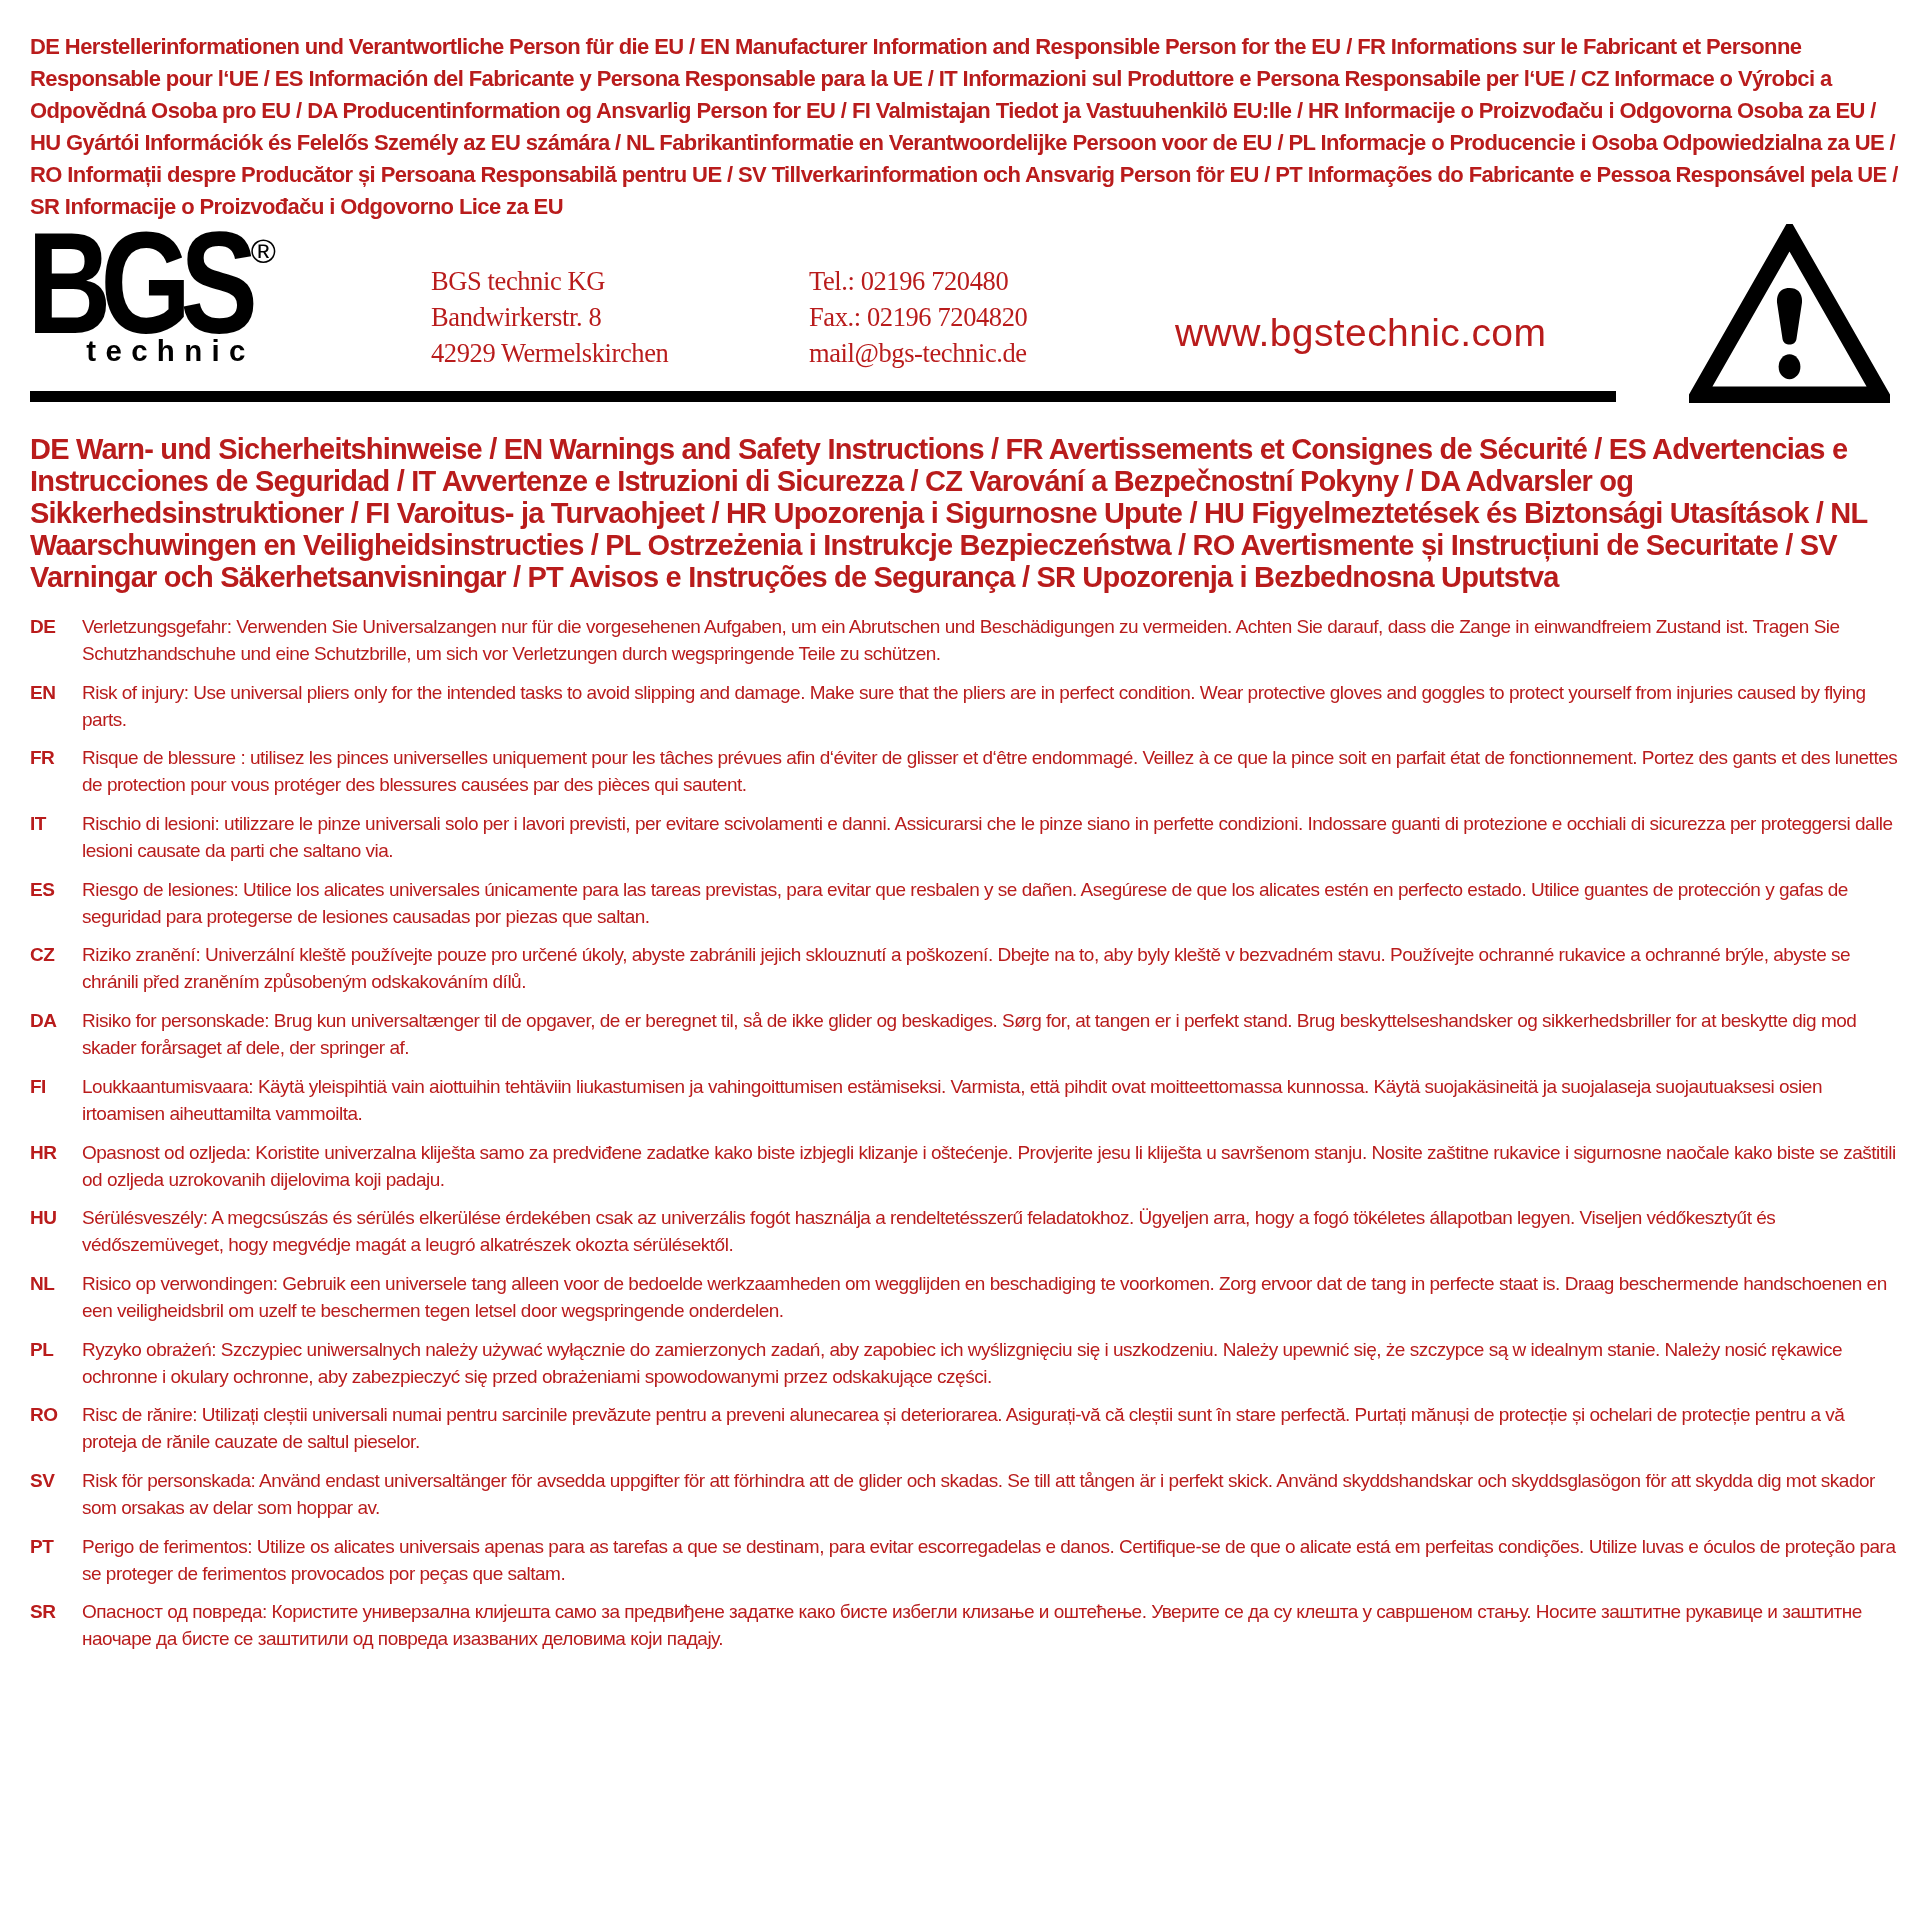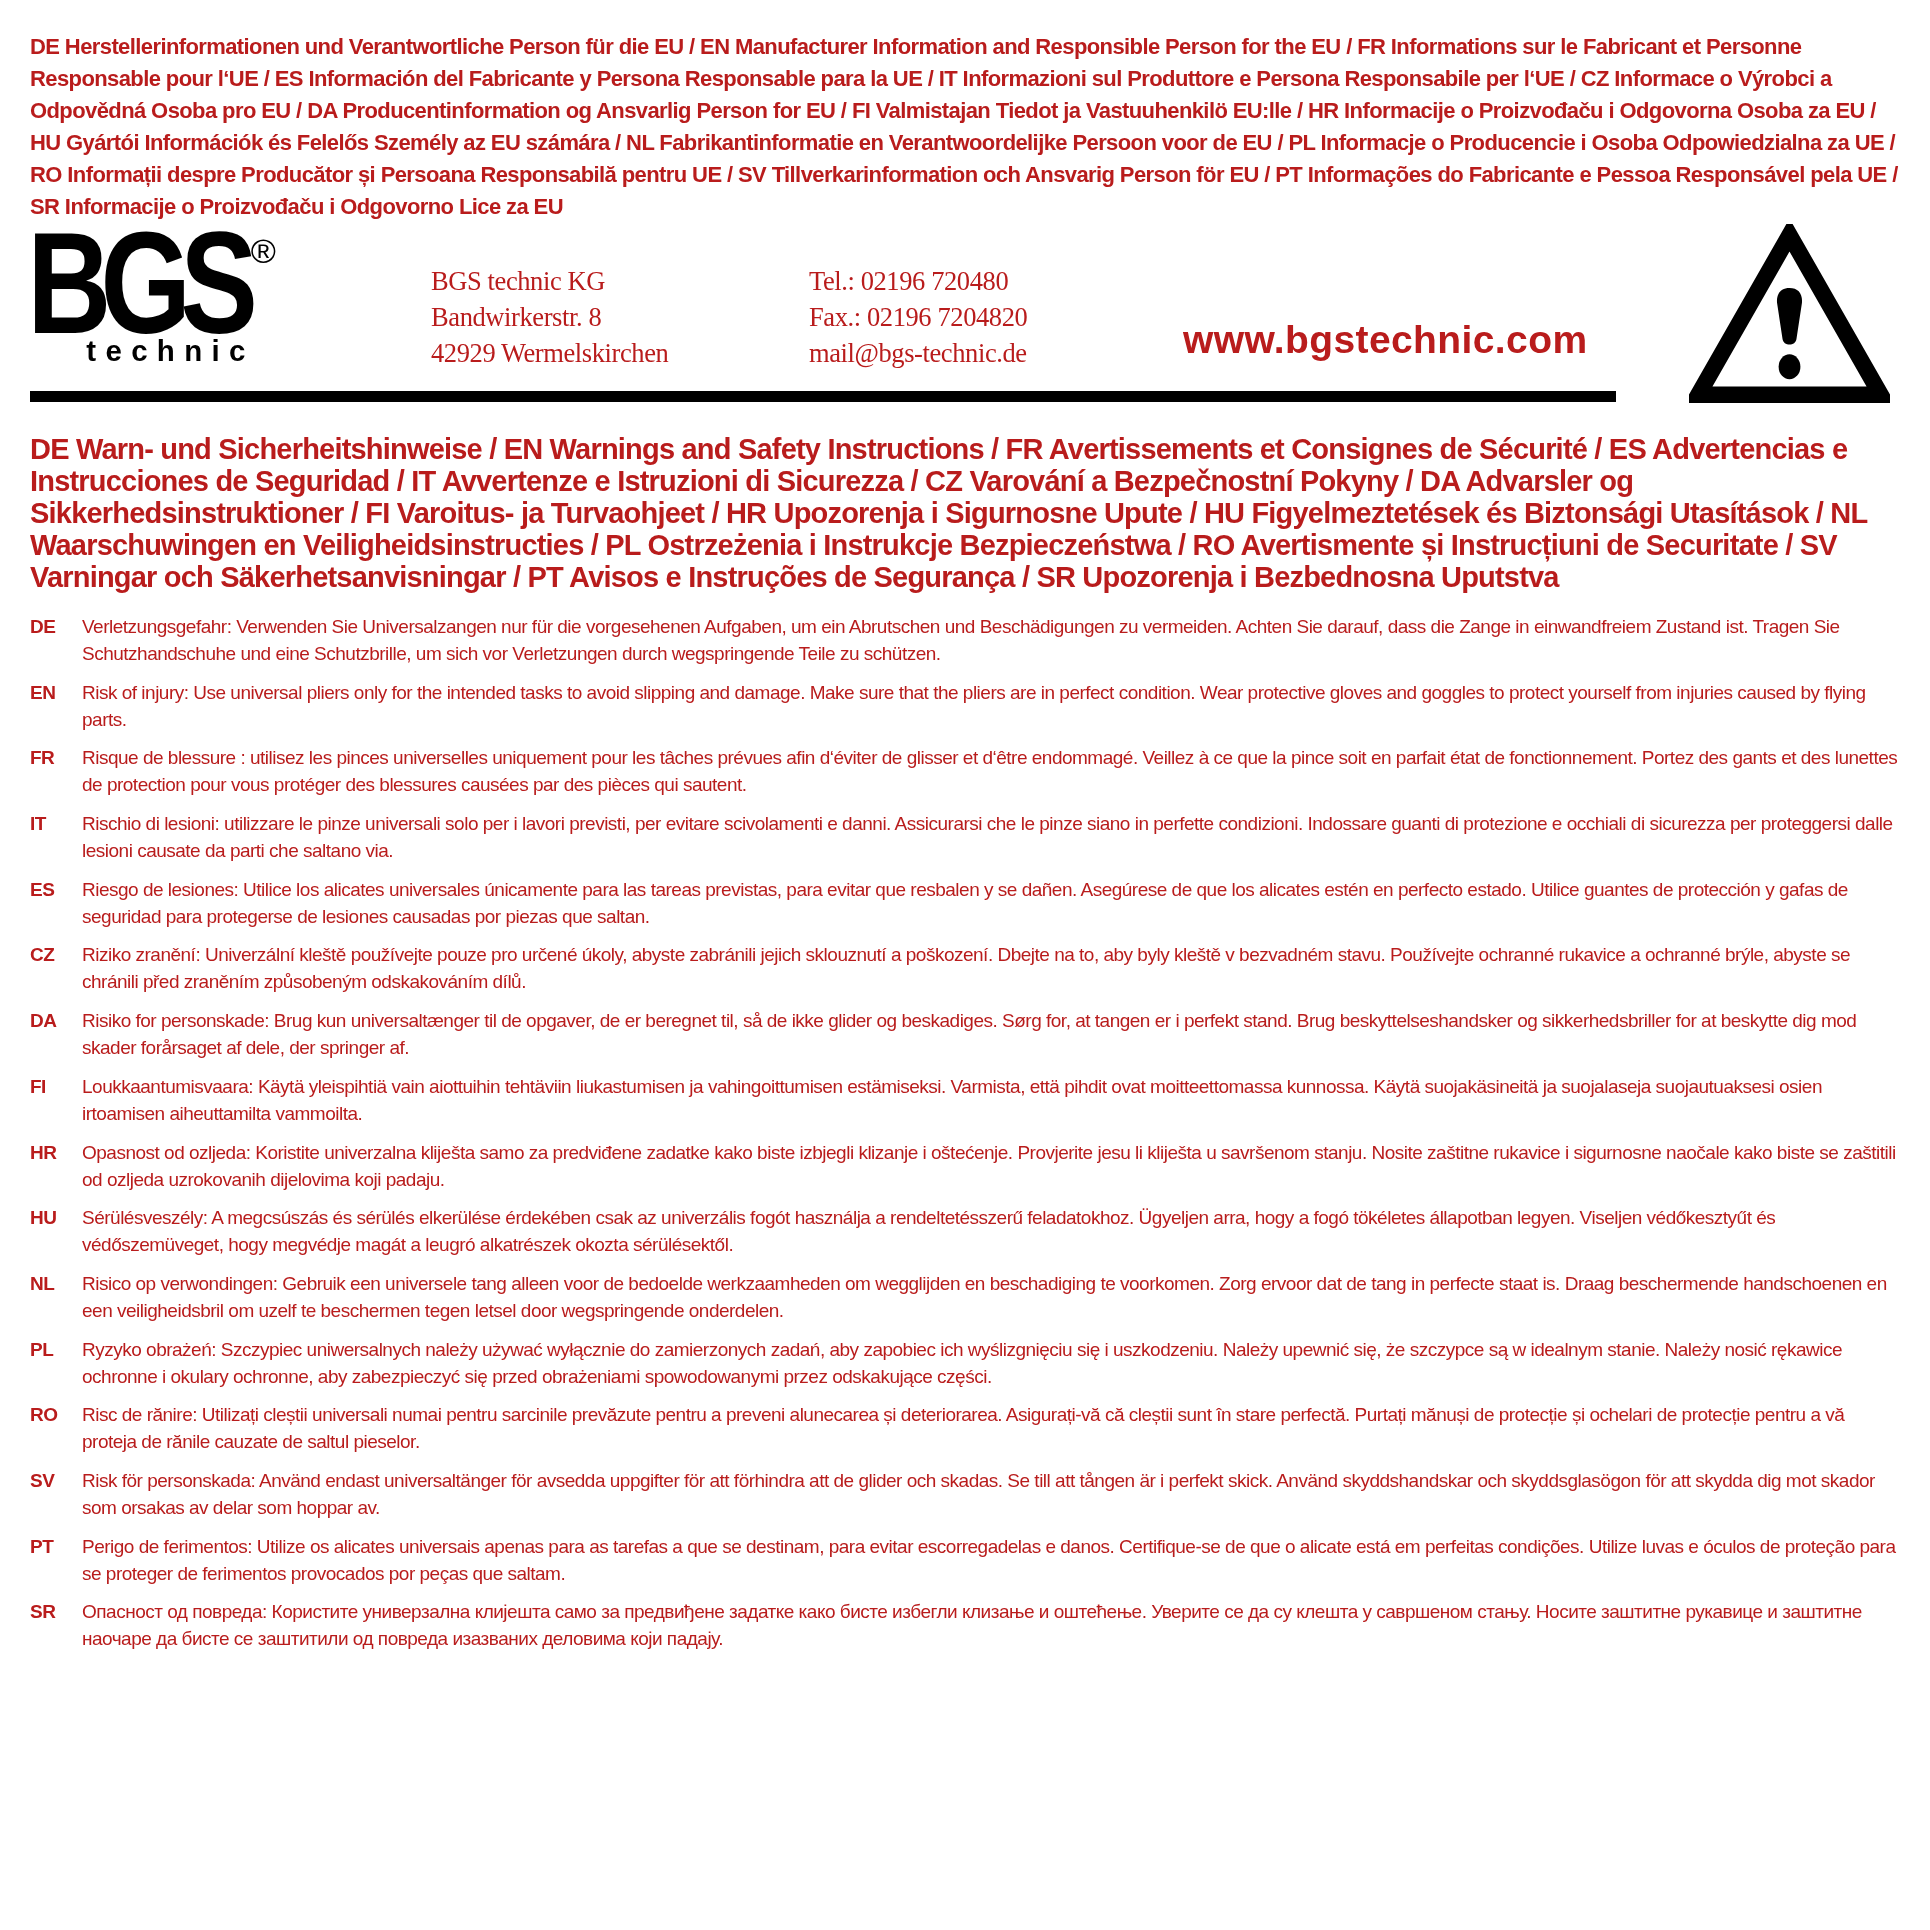--- a/index.html
+++ b/index.html
@@ -16,22 +16,22 @@
     text-align:left;
   }
   .logo-svg{position:absolute;left:30px;top:223px;}
   .addr,.contact{
     position:absolute;top:263px;
     font-size:26.5px;line-height:36px;letter-spacing:-0.4px;font-family:Liberation Serif, serif;
   }
   .addr{left:431px;}
   .contact{left:809px;}
   .website{
-    position:absolute;left:1175px;top:318px;
-    font-size:39px;font-weight:bold;letter-spacing:0.4px;margin-left:8px;
+    position:absolute;left:1175px;top:311px;
+    font-size:39px;font-weight:normal;letter-spacing:0.4px;
   }
   .rule{
     position:absolute;left:30px;top:391px;width:1586px;height:11px;
     background:#000000;
   }
   .tri-svg{position:absolute;left:1689px;top:224px;}
   .sec{
     position:absolute;left:30px;top:433px;width:1871px;
     font-weight:bold;font-size:29px;line-height:32px;letter-spacing:-0.8px;
   }

